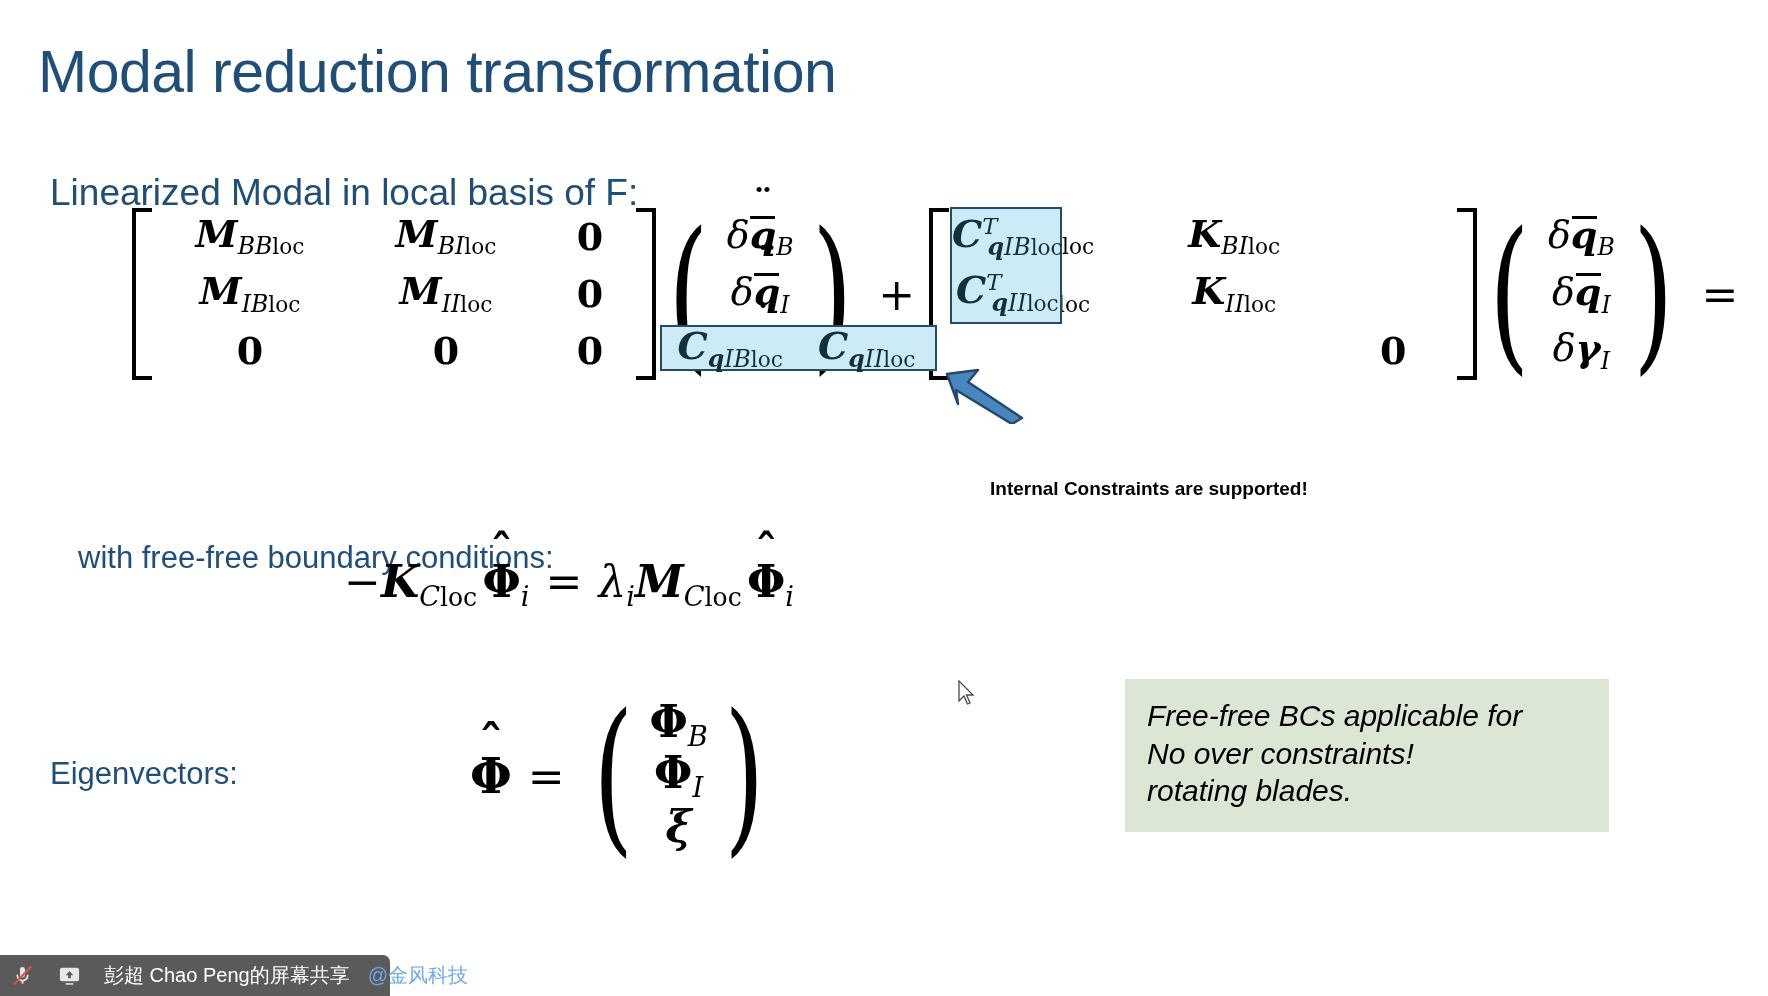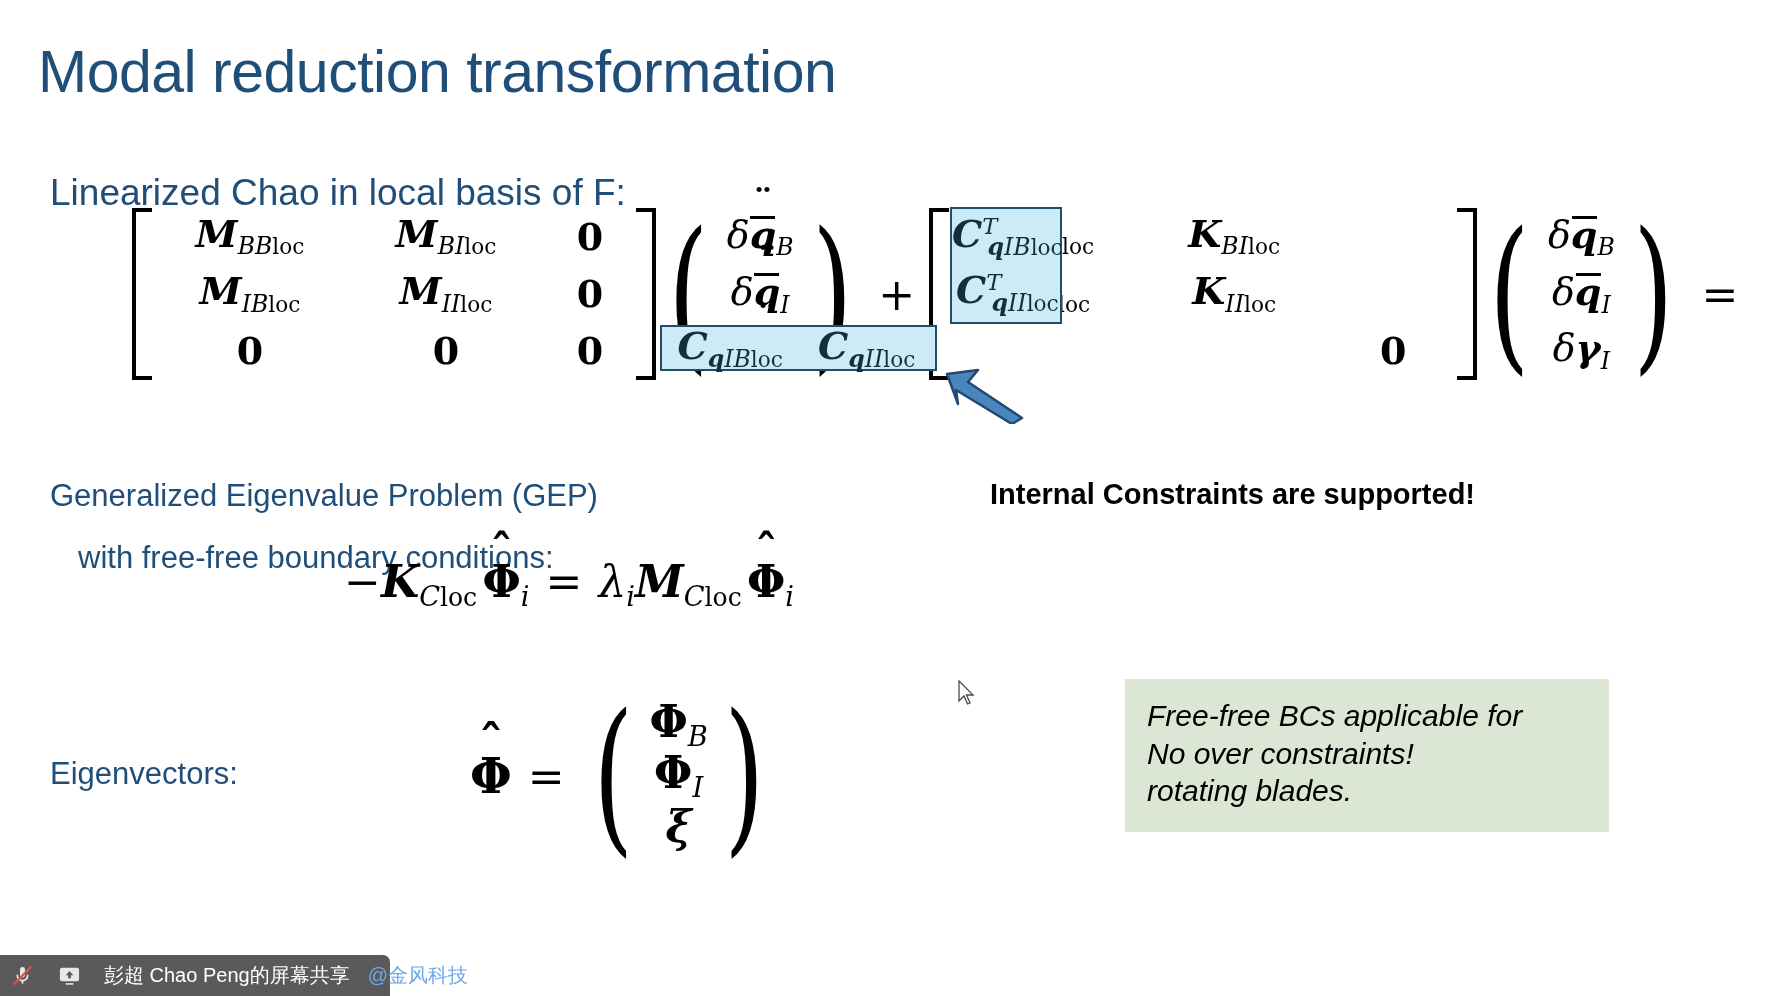--- a/index.html
+++ b/index.html
@@ -230,21 +230,21 @@
     position: absolute;
     left: 944px;
     top: 368px;
     width: 84px;
     height: 56px;
   }
   #internal-note {
     position: absolute;
     left: 990px;
     top: 478px;
-    font-size: 29px;
+    font-size: 19px;
     font-weight: bold;
     color: #000000;
     white-space: nowrap;
   }
   #green-box {
     position: absolute;
     left: 1125px;
     top: 679px;
     width: 484px;
     padding: 18px 22px 22px 22px;
@@ -302,21 +302,21 @@
     white-space: nowrap;
     margin-left: -4px;
   }
 </style>
 </head>
 <body>
 
 <div id="slide">
 
   <div id="slide-title">Modal reduction transformation</div>
-  <div id="subtitle">Linearized Chao in local basis of F:</div>
+  <div id="subtitle">Linearized Modal in local basis of F:</div>
 
   <div id="equation" class="math">
 
     <div class="fence sq-l"></div>
     <div class="matgrid m3x3">
       <div class="cell"><span class="mbi">M</span><span class="sub"><span>BB</span><span class="rm">loc</span></span></div>
       <div class="cell"><span class="mbi">M</span><span class="sub"><span>BI</span><span class="rm">loc</span></span></div>
       <div class="cell mb">0</div>
 
       <div class="cell"><span class="mbi">M</span><span class="sub"><span>IB</span><span class="rm">loc</span></span></div>
@@ -372,21 +372,20 @@
   <div id="hl-row" class="math hl">
     <div class="cell"><span class="mbi">C</span><span class="sub"><span class="mbi">q</span><span>IB</span><span class="rm">loc</span></span></div>
     <div class="cell"><span class="mbi">C</span><span class="sub"><span class="mbi">q</span><span>II</span><span class="rm">loc</span></span></div>
   </div>
 
   <div id="hl-col" class="math hl">
     <div class="cell"><span class="mbi">C</span><span class="sup">T</span><span class="sub" style="margin-left:-0.42em"><span class="mbi">q</span><span>IB</span><span class="rm">loc</span></span></div>
     <div class="cell"><span class="mbi">C</span><span class="sup">T</span><span class="sub" style="margin-left:-0.42em"><span class="mbi">q</span><span>II</span><span class="rm">loc</span></span></div>
   </div>
 
-  <div id="gep-label" class="blue-label">Generalized Eigenvalue Problem (GEP)</div>
   <div id="gep-sub" class="blue-label">with free-free boundary conditions:</div>
   <div id="eig-label" class="blue-label">Eigenvectors:</div>
 
   <div id="gep-eq" class="math">
     <span>−</span><span class="mbi">K</span><span class="sub"><span>C</span><span class="rm">loc</span></span><span style="margin-left:0.12em" class="hat"><span class="mb">Φ</span></span><span class="sub">i</span><span class="equals">=</span><span class="mi">λ</span><span class="sub">i</span><span class="mbi">M</span><span class="sub"><span>C</span><span class="rm">loc</span></span><span style="margin-left:0.12em" class="hat"><span class="mb">Φ</span></span><span class="sub">i</span>
   </div>
 
   <div id="eigvec-eq" class="math">
     <span class="hat" style="font-size:48px"><span class="mb">Φ</span></span>
     <span class="equals">=</span>

